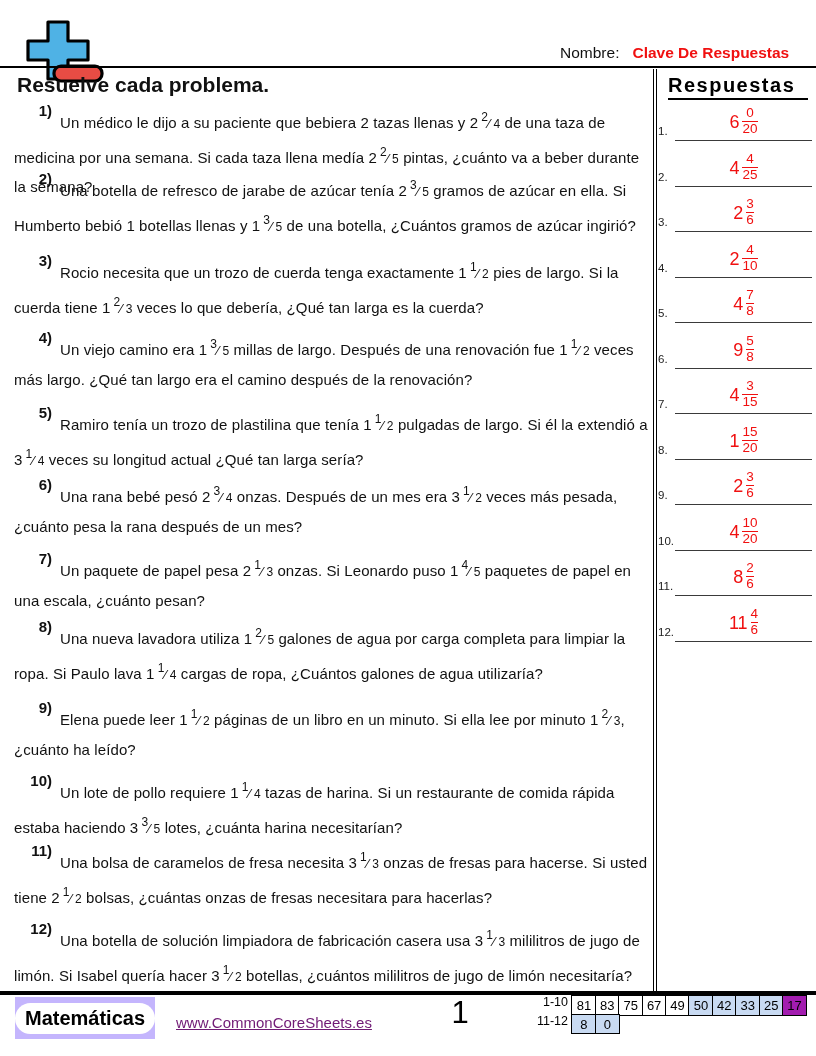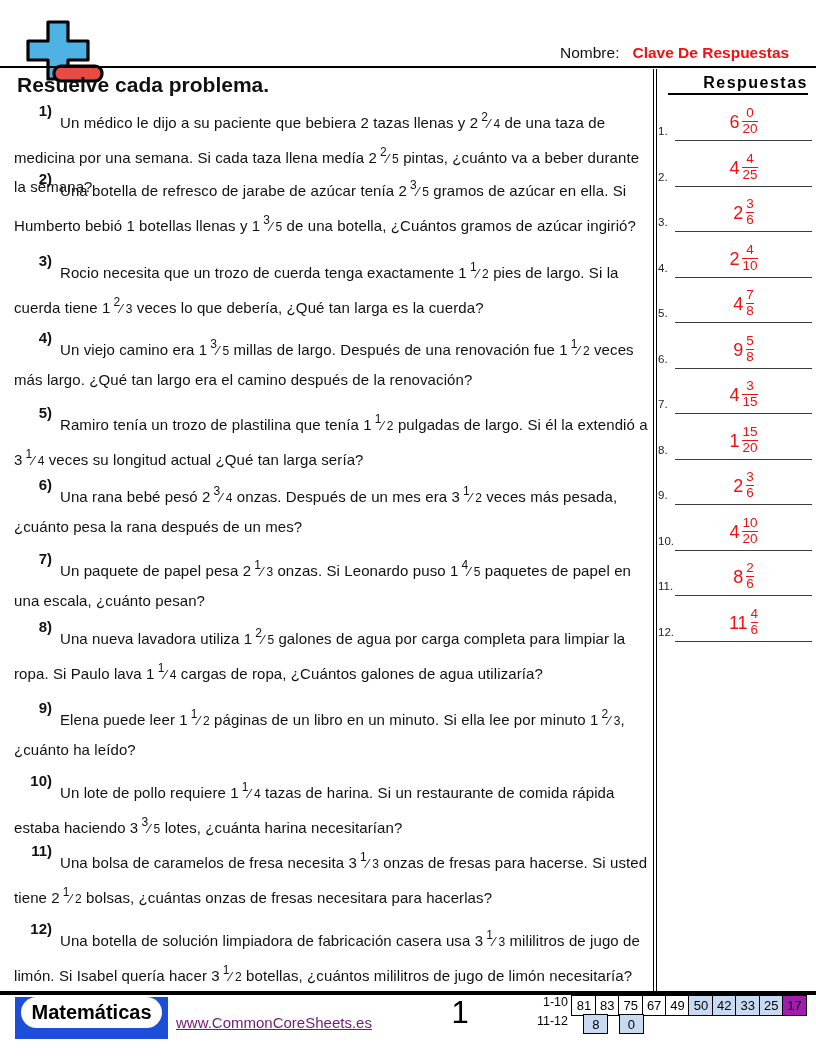--- a/index.html
+++ b/index.html
@@ -20,50 +20,50 @@
   .p-num{position:absolute;left:0;top:-2px;width:38px;text-align:right;
          font-weight:bold;font-size:15px;}
   .p-text{margin-left:46px;font-size:15px;line-height:27.5px;letter-spacing:.1px;}
   .p-sup{font-size:12px;vertical-align:7px;}
   .p-slash{font-size:13px;}
   .p-den{font-size:12px;}
 
   
   .divider{position:absolute;left:653px;top:69px;height:924px;width:2px;
            border-left:1.9px solid #000;border-right:1.9px solid #000;}
-  .answers-title{position:absolute;left:668px;top:74px;width:140px;text-align:right;
-                 font-size:16px;font-weight:bold;letter-spacing:1.5px;color:#000;
+  .answers-title{position:absolute;left:668px;top:74px;width:140px;text-align:left;
+                 font-size:20px;font-weight:bold;letter-spacing:1.5px;color:#000;
                  border-bottom:2.2px solid #000;padding-bottom:1px;}
   .ans-row{position:absolute;left:658px;width:154px;height:40px;}
   .ans-num{position:absolute;left:0;bottom:1px;font-size:11.5px;color:#222;}
   .ans-line{margin-left:17px;height:100%;border-bottom:1.8px solid #3a3a3a;
             display:flex;justify-content:center;align-items:flex-end;padding-bottom:2px;}
   .ans-val{color:var(--red);white-space:nowrap;}
   .ans-val .w{font-size:18px;margin-right:3px;vertical-align:middle;}
   .stack{display:inline-flex;flex-direction:column;align-items:center;vertical-align:middle;
          transform:translateY(-1px);}
   .stack .n,.stack .d{font-size:13.5px;line-height:1.08;}
   .stack .bar{align-self:stretch;border-top:1.7px solid var(--red);margin:.5px 0;}
 
   
   .footer-bar{position:absolute;left:0;top:991px;width:816px;height:3.6px;background:#000;}
-  .brand-box{position:absolute;left:15px;top:997px;width:153px;height:42px;background:#1d4ed8;
-             display:flex;align-items:flex-start;justify-content:center;}
+  .brand-box{position:absolute;left:15px;top:997px;width:140px;height:42px;background:#c4b5fd;
+             display:flex;align-items:center;justify-content:center;}
   .brand-pill{background:#fff;border-radius:19px;padding:4px 10px;font-size:20px;
               font-weight:bold;color:#000;white-space:nowrap;}
   .site-url{position:absolute;left:176px;top:1014px;font-size:15px;color:#701a75;text-decoration:underline;}
   .page-number{position:absolute;left:430px;top:995px;width:60px;text-align:center;
                font-size:31px;color:#000;}
   .score-table{position:absolute;left:521px;top:995px;font-size:13px;}
   .score-row{display:flex;align-items:flex-start;}
   .score-label{width:47px;text-align:right;padding-right:5px;font-size:12.5px;
                display:flex;align-items:center;justify-content:flex-end;color:#000;}
   .score-cell{width:23px;height:18.5px;border:1.6px solid #000;margin-left:-1.6px;
               display:flex;align-items:center;justify-content:center;color:#000;}
-  .score-row + .score-row{margin-top:-1.6px;gap:12px;}
+  .score-row + .score-row{margin-top:-1.6px;}
   .score-row .score-cell:first-of-type{margin-left:0;}
 </style>
 </head>
 <body>
 
 <div class="page">
 
   <svg class="logo" viewBox="0 0 92 66">
     <path d="M34 4 h20 v19 h20 v19 h-20 v19 h-20 v-19 h-20 v-19 h20 z" fill="#4fb2e5" stroke="#000" stroke-width="3.2" stroke-linejoin="round"></path>
     <rect x="40" y="48" width="48" height="15" rx="7" fill="#e74c44" stroke="#000" stroke-width="3.2"></rect>

